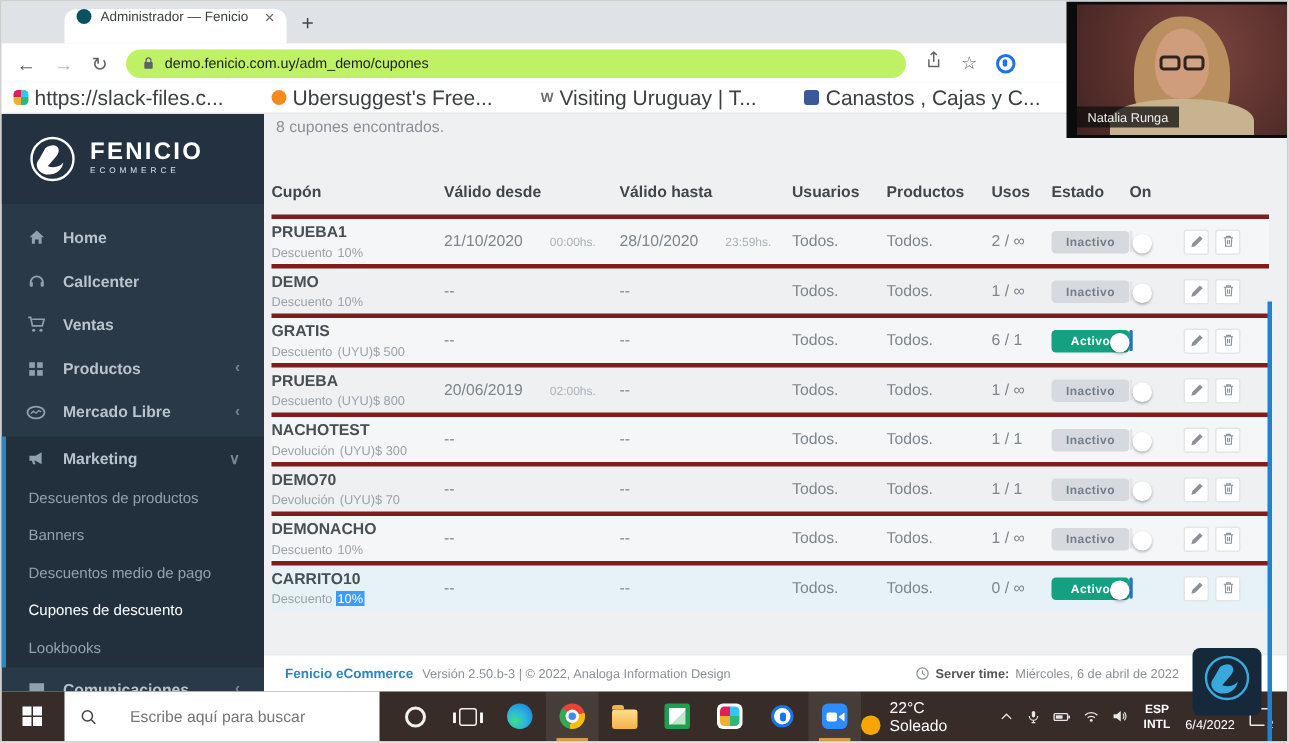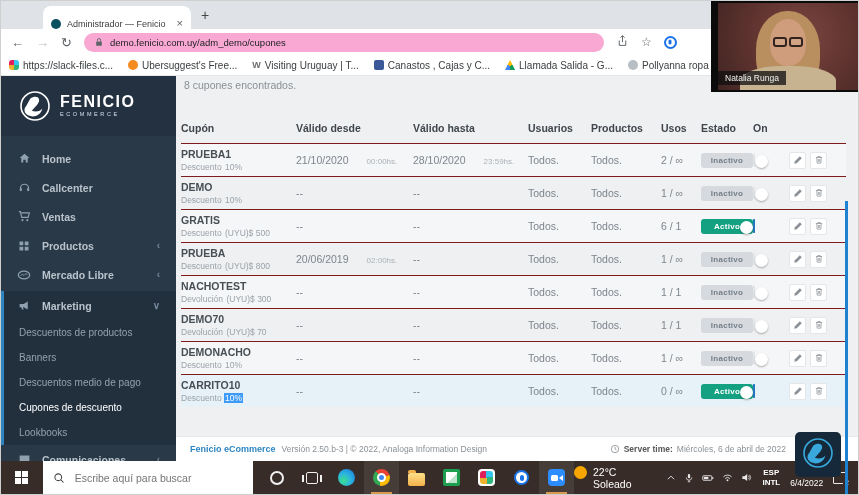--- a/index.html
+++ b/index.html
@@ -3,41 +3,41 @@
 <meta charset="utf-8">
 <style>
   html,body{margin:0;padding:0;background:#d8d8d8}
   *{box-sizing:border-box}
   #screen{position:relative;width:859px;height:495px;margin:0 auto;background:#eef0f1;
     font-family:"Liberation Sans",sans-serif;overflow:hidden;border:1px solid #cfcfcf}
 
   
   .tabstrip{position:absolute;top:0;left:0;right:0;height:28px;background:#dfe2e6}
   .tab{position:absolute;left:42px;top:5px;width:148px;height:23px;background:#fff;
-    border-radius:8px 8px 0 0;display:flex;align-items:flex-end;gap:6px;padding:0 8px;
+    border-radius:8px 8px 0 0;display:flex;align-items:flex-start;gap:6px;padding:0 8px;
     font-size:9px;color:#3c4043;white-space:nowrap;overflow:hidden}
   .tab-fav{width:10px;height:10px;border-radius:50%;background:#0c515f;flex:none}
   .tab-title{flex:1;overflow:hidden;text-overflow:ellipsis}
   .tab-close{color:#5f6368;font-size:11px;cursor:default}
   .newtab{position:absolute;left:200px;top:6px;font-size:14px;color:#454545}
   .addrbar{position:absolute;top:28px;left:0;right:0;height:26px;background:#fff;
     display:flex;align-items:center;padding:0 10px;gap:12px}
   .nav-ic{color:#5f6368;font-size:13px;line-height:1}
   .nav-ic.dis{color:#b9bdc1}
-  .urlbox{width:520px;height:19px;background:#f9a8d4;border-radius:10px;display:flex;
+  .urlbox{width:520px;height:19px;background:#bef264;border-radius:10px;display:flex;
     align-items:center;padding:0 10px;gap:6px;font-size:9.5px;color:#202124}
   .lock{color:#5f6368;display:flex;align-items:center}
   .addr-actions{display:flex;align-items:center;gap:12px;color:#5f6368}
   .star{font-size:12px}
   .ext-1p{width:13px;height:13px;border-radius:50%;background:#fff;border:2px solid #1a73e8;position:relative}
   .ext-1p::after{content:"";position:absolute;left:50%;top:50%;width:3px;height:5px;
     transform:translate(-50%,-50%);background:#1a73e8;border-radius:1.5px}
   .bookbar{position:absolute;top:54px;left:0;right:0;height:21px;background:#fff;
-    border-bottom:1px solid #e7e7e7;display:flex;align-items:center;padding:0 8px;gap:15px;
-    font-size:10px;color:#3c4043;white-space:nowrap;overflow:hidden}
+    border-bottom:1px solid #e7e7e7;display:flex;align-items:center;padding:0 8px;gap:32px;
+    font-size:14px;color:#3c4043;white-space:nowrap;overflow:hidden}
   .bm{display:flex;align-items:center;gap:4px;flex:none}
   .bm-ic{width:10px;height:10px;flex:none;position:relative}
   .bm-ic.slack-icon{border-radius:3px;background:conic-gradient(#36c5f0 0 25%,#2eb67d 25% 50%,#ecb22e 50% 75%,#e01e5a 75% 100%)}
   .bm-ic.ubersuggest-icon{border-radius:50%;background:#f58a1f}
   .bm-ic.w-icon{color:#6d6d6d;font-weight:bold;font-size:9px;width:auto}
   .bm-ic.w-icon::after{content:"W"}
   .bm-ic.notes-icon{background:#3b5998;border-radius:2px}
   .bm-ic.drive-icon{clip-path:polygon(50% 0,100% 100%,0 100%);
     background:conic-gradient(from 180deg at 50% 62%,#4285f4 0 33%,#ffba00 33% 66%,#0f9d58 66% 100%)}
   .bm-ic.dot-icon{border-radius:50%;background:#b7bec4}
@@ -59,21 +59,21 @@
   .mkt-block{background:#22303e;border-left:3px solid #2e86c1;margin-top:2px}
   .mkt-block .side-item{padding-left:13px}
   .sub-item{height:25px;padding:0 16px 0 15px;font-size:10px;color:#93a1ad;display:flex;align-items:center;cursor:default}
   .sub-item.active{color:#fff;font-weight:normal}
 
   
   .content{position:absolute;left:175px;top:75px;right:0;bottom:58px;padding:3px 12px 0 5px;overflow:hidden}
   .count{font-size:10.5px;color:#8a9096;padding-left:3px}
   .grid{display:grid;grid-template-columns:115px 117px 115px 63px 70px 40px 52px 36px auto;align-items:center}
   .thead{margin-top:27px;padding:4px 0 9px;font-size:10.5px;font-weight:bold;color:#40464c}
-  .row{min-height:33px;border-top:1px solid #7f1d1d;font-size:10.5px;color:#7d858d;padding:3px 0}
+  .row{min-height:33px;border-top:3px solid #7f1d1d;font-size:10.5px;color:#7d858d;padding:3px 0}
   .rows .row:nth-child(odd){background:#f5f6f7}
   .rows .row.highlight{background:#e7f1f8}
   .cname{font-size:10.5px;font-weight:bold;color:#474e54}
   .csub{font-size:8.5px;color:#9aa2a9;margin-top:2px}
   .sub-val{padding:0 1px}
   .sub-val.selected{background:#3e9bfa;color:#fff}
   .dtime{font-size:8px;color:#abb2b8;margin-left:18px}
   .badge{display:inline-block;background:#d6dadf;color:#747e87;font-size:8px;font-weight:bold;
     padding:3px 0;width:52px;text-align:center;border-radius:3px;letter-spacing:.3px}
   .badge.active{background:#13a182;color:#fff}
@@ -94,21 +94,21 @@
   .server{margin-left:auto;display:flex;align-items:center;gap:4px;margin-right:58px}
   .server b{color:#555}
   .server-ic{color:#8a9096;display:flex}
 
   
   .taskbar{position:absolute;left:0;right:0;bottom:0;height:33px;background:#372c28;display:flex;align-items:stretch;color:#fff;z-index:40}
   .start{width:42px;display:flex;align-items:center;justify-content:center}
   .win{width:13px;height:13px;
     background-image:linear-gradient(#fff,#fff),linear-gradient(#fff,#fff),linear-gradient(#fff,#fff),linear-gradient(#fff,#fff);
     background-size:6px 6px;background-position:0 0,7px 0,0 7px,7px 7px;background-repeat:no-repeat}
-  .tsearch{width:212px;background:#fff;display:flex;align-items:center;gap:8px;padding:0 10px;color:#555}
+  .tsearch{width:212px;background:#fff;display:flex;align-items:center;gap:20px;padding:0 10px;color:#555}
   .tsearch input{border:none;outline:none;font-size:10.5px;width:100%;color:#333;background:transparent;
     font-family:"Liberation Sans",sans-serif}
   .search-ic{color:#444;display:flex}
   .apps{display:flex;align-items:stretch;margin-left:6px}
   .tb-app{width:35px;display:flex;align-items:center;justify-content:center;position:relative}
   .tb-app.active{background:rgba(255,255,255,.08)}
   .tb-app.active::after{content:"";position:absolute;bottom:0;left:7px;right:7px;height:2px;background:#d89a4e}
   .app-ic{width:17px;height:17px;position:relative}
   .app-ic.cortana-icon{width:14px;height:14px;border:2px solid #f0f0f0;border-radius:50%;background:transparent}
   .app-ic.task-view-icon{width:12px;height:12px;border:1.5px solid #f0f0f0;border-radius:2px}
@@ -125,21 +125,21 @@
   .app-ic.slack-icon::after{content:"";position:absolute;inset:2px;border-radius:3px;
     background:conic-gradient(#36c5f0 0 25%,#2eb67d 25% 50%,#ecb22e 50% 75%,#e01e5a 75% 100%)}
   .app-ic.onepassword-icon{width:15px;height:15px;border-radius:50%;background:#fff;border:2px solid #1a73e8}
   .app-ic.onepassword-icon::after{content:"";position:absolute;left:50%;top:50%;width:4px;height:6px;
     transform:translate(-50%,-50%);background:#1a73e8;border-radius:2px}
   .app-ic.zoom-icon{border-radius:4px;background:#2d8cff}
   .app-ic.zoom-icon::before{content:"";position:absolute;left:3px;top:5.5px;width:7px;height:6px;background:#fff;border-radius:1.5px}
   .app-ic.zoom-icon::after{content:"";position:absolute;right:2.5px;top:5.5px;width:0;height:0;
     border-right:4px solid #fff;border-top:3px solid transparent;border-bottom:3px solid transparent}
   .tray{margin-left:auto;display:flex;align-items:center;gap:10px;padding-right:10px}
-  .weather{display:flex;align-items:flex-start;gap:6px;font-size:10.5px}
+  .weather{display:flex;align-items:flex-end;gap:6px;font-size:10.5px}
   .sun{width:13px;height:13px;border-radius:50%;background:#f7a600}
   .tray-ic{color:#e8e8e8;display:flex;align-items:center}
   .lang{text-align:center;font-size:8px;line-height:1.25;font-weight:bold}
   .clock{text-align:center;font-size:8.5px;line-height:1.3}
   .notif{position:relative;width:15px;height:12px;border:1.5px solid #e8e8e8;border-radius:1px}
   .notif-badge{position:absolute;right:-4px;bottom:-4px;background:#372c28;color:#fff;font-size:7.5px;
     padding:0 2px;border-radius:2px}
 
   
   .webcam{position:absolute;top:0;right:0;width:147px;height:91px;background:#0b0b0b;z-index:50;cursor:move}

